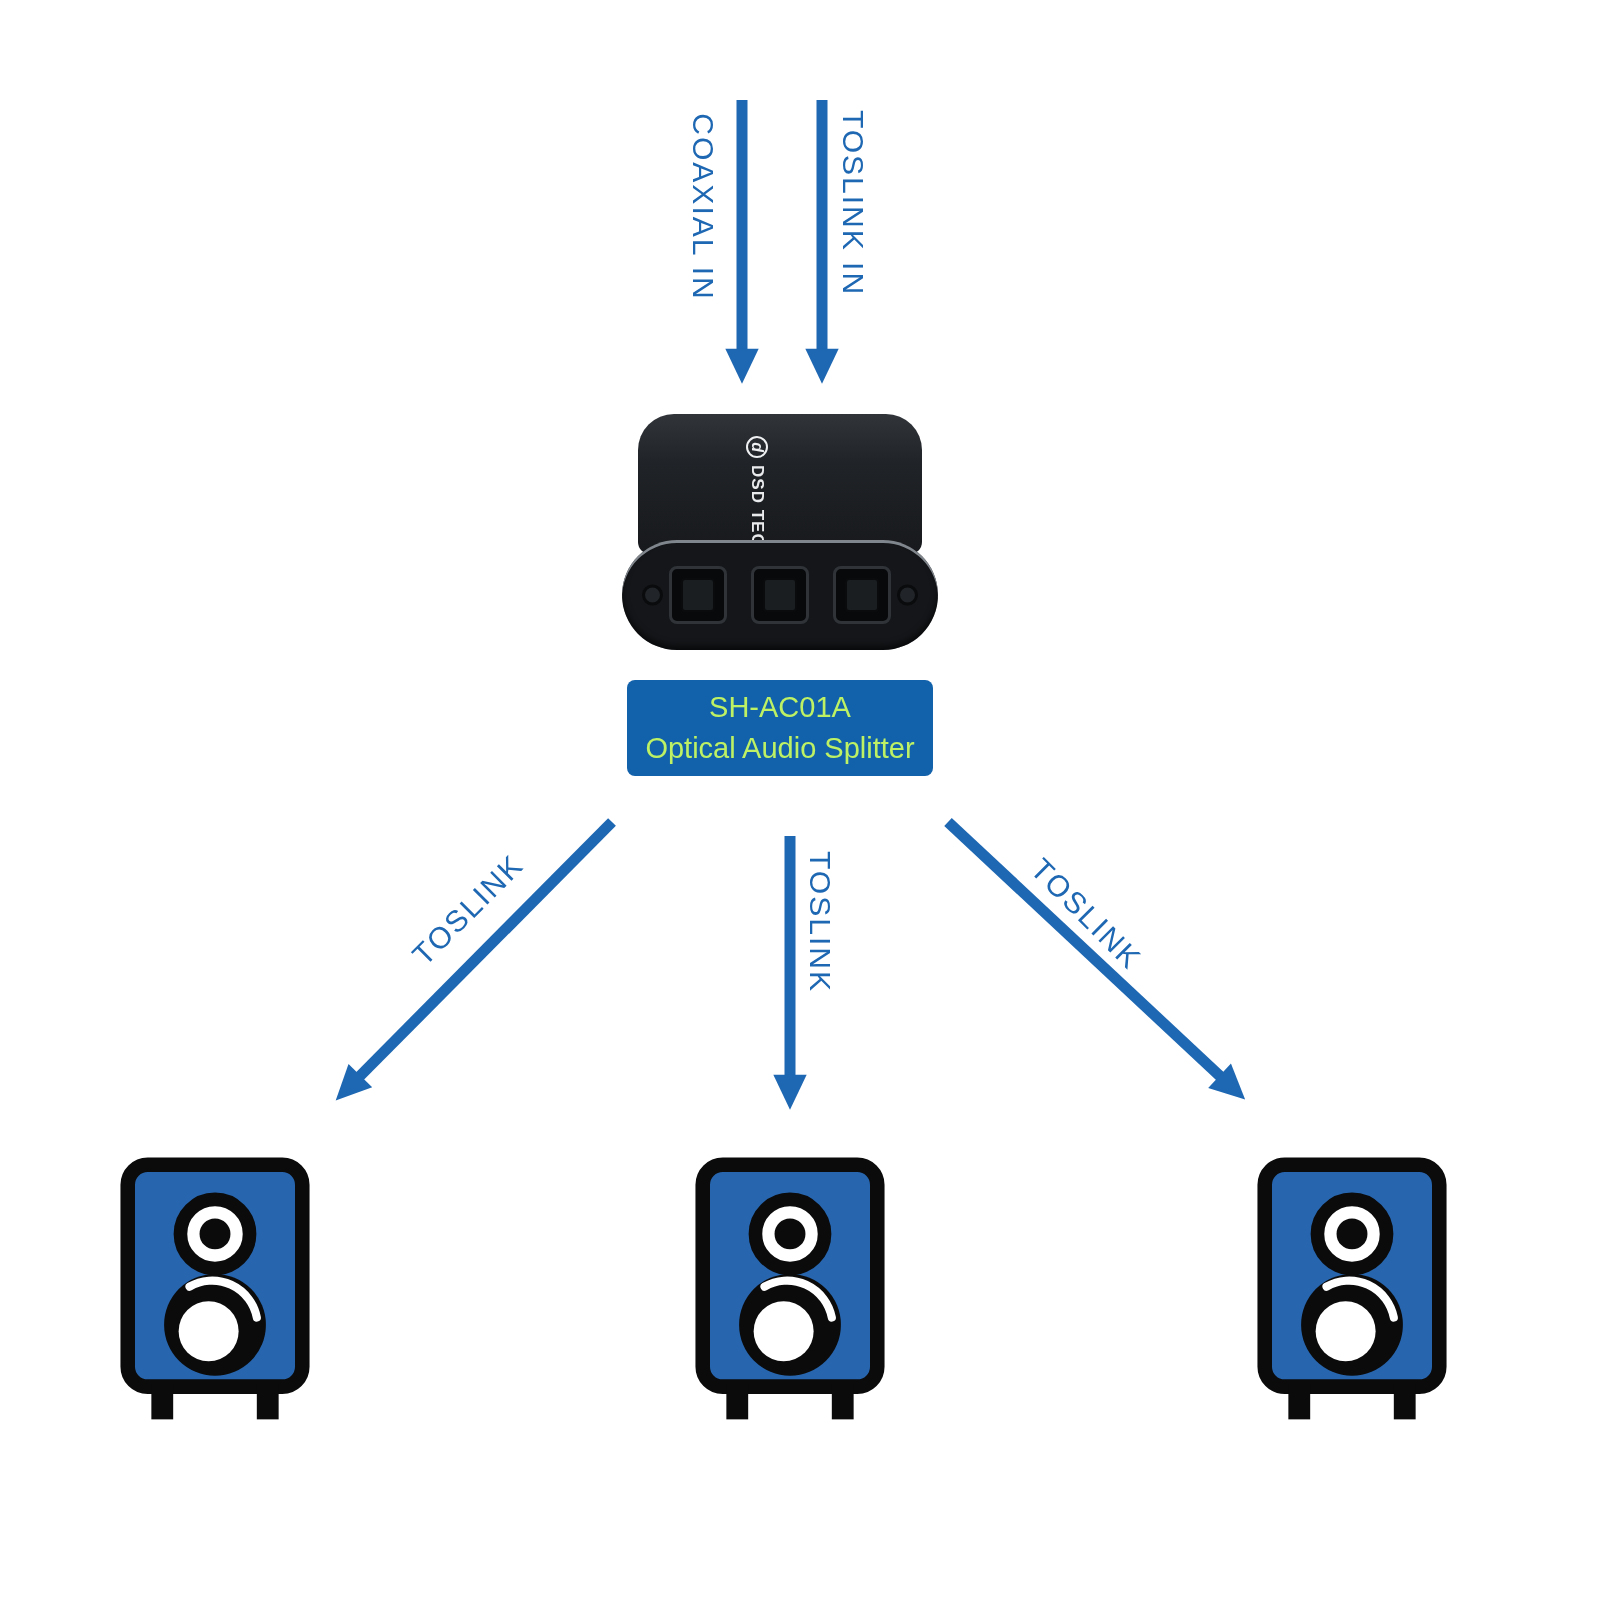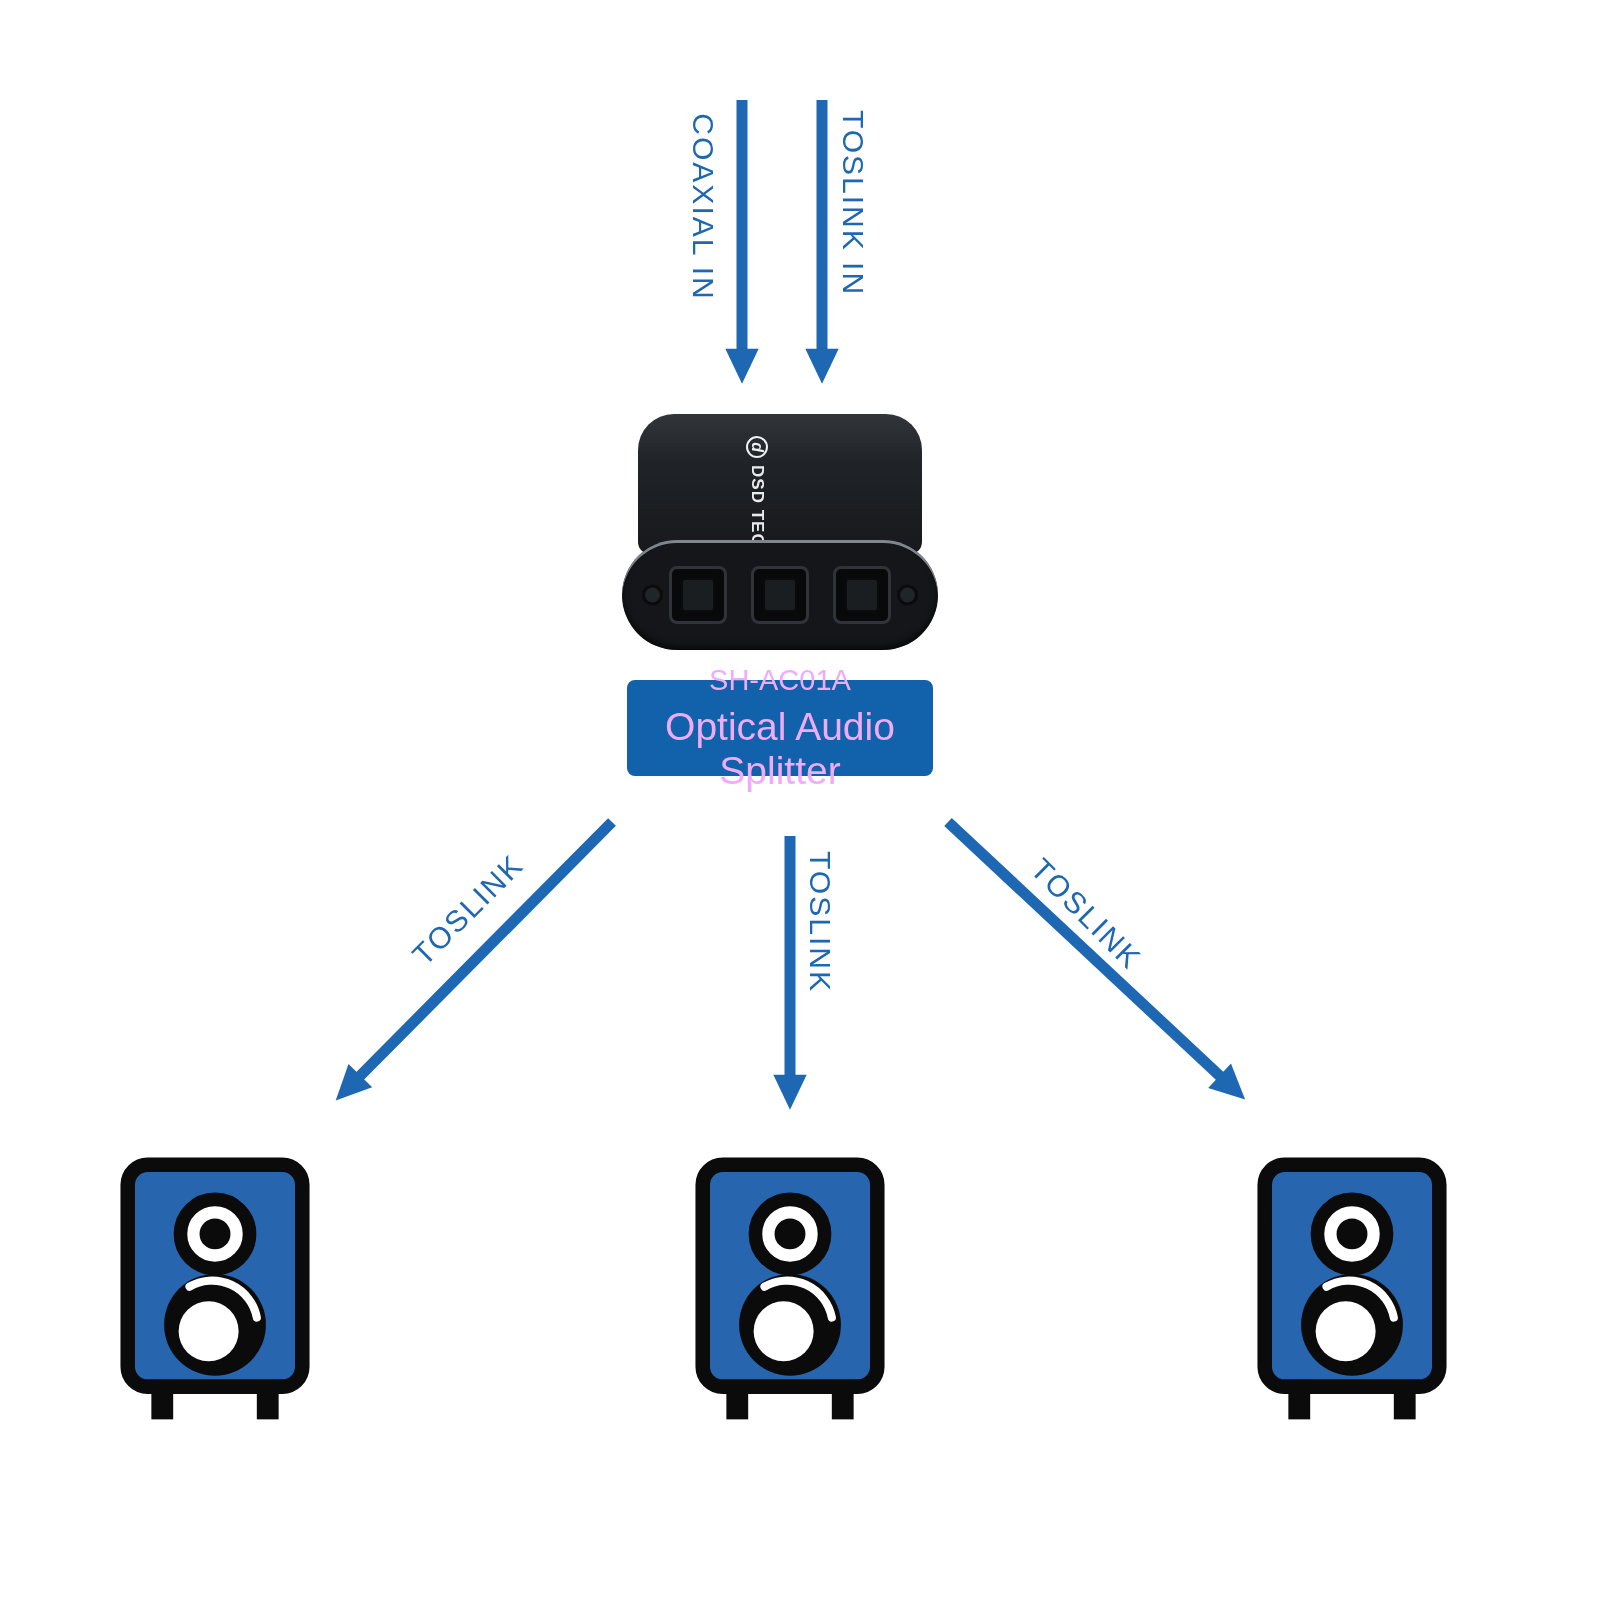--- a/index.html
+++ b/index.html
@@ -43,24 +43,24 @@
   .logo-circle{width:22px;height:22px;border:2px solid #eef0f2;border-radius:50%;
     color:#eef0f2;font-style:italic;font-weight:bold;font-size:16px;
     display:flex;align-items:center;justify-content:center;box-sizing:border-box;}
   .brand-text{color:#e8eaec;font-size:17px;font-weight:bold;letter-spacing:1px;}
 
   
   .label-box{
     position:absolute;left:627px;top:680px;width:306px;height:96px;
     background:var(--label-box,#1161ab);border-radius:8px;
     display:flex;flex-direction:column;align-items:center;justify-content:center;gap:8px;
-    color:#f0abfc;
+    color:#bef264;
   }
   .label-box .model{font-size:29px;font-weight:500;}
-  .label-box .descr{font-size:39px;font-weight:500;text-align:center;}
+  .label-box .descr{font-size:29px;font-weight:500;text-align:center;}
 
   
   .speaker{position:absolute;width:200px;height:282px;}
   .speaker.s-left{left:115px;top:1152px;}
   .speaker.s-mid{left:690px;top:1152px;}
   .speaker.s-right{left:1252px;top:1152px;}
 </style>
 </head>
 <body>
 

